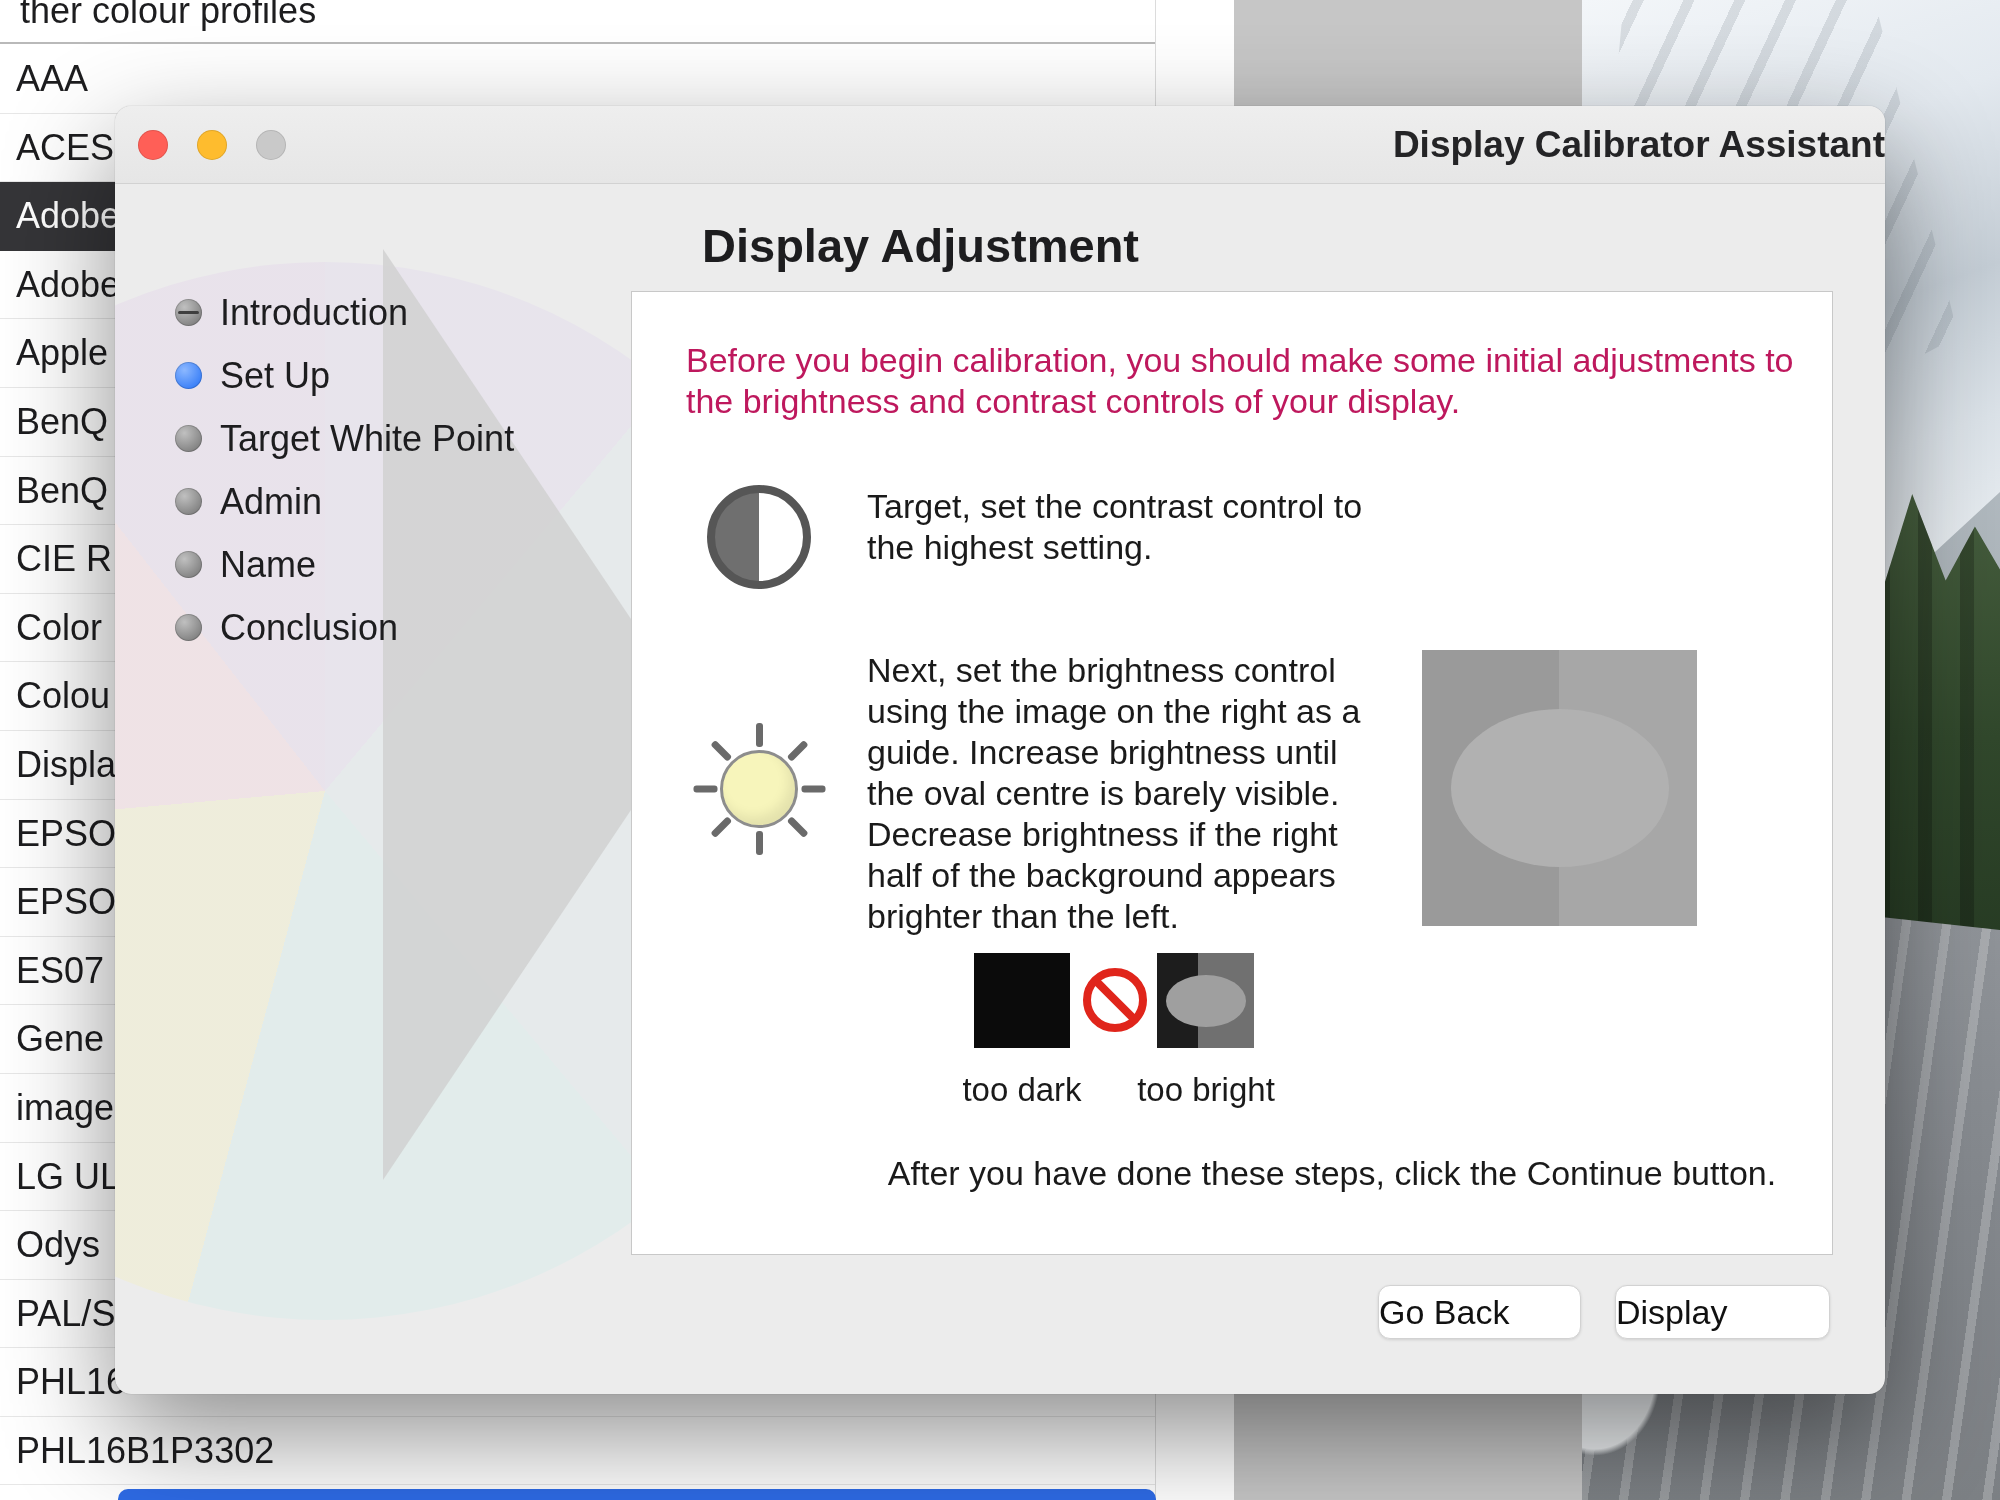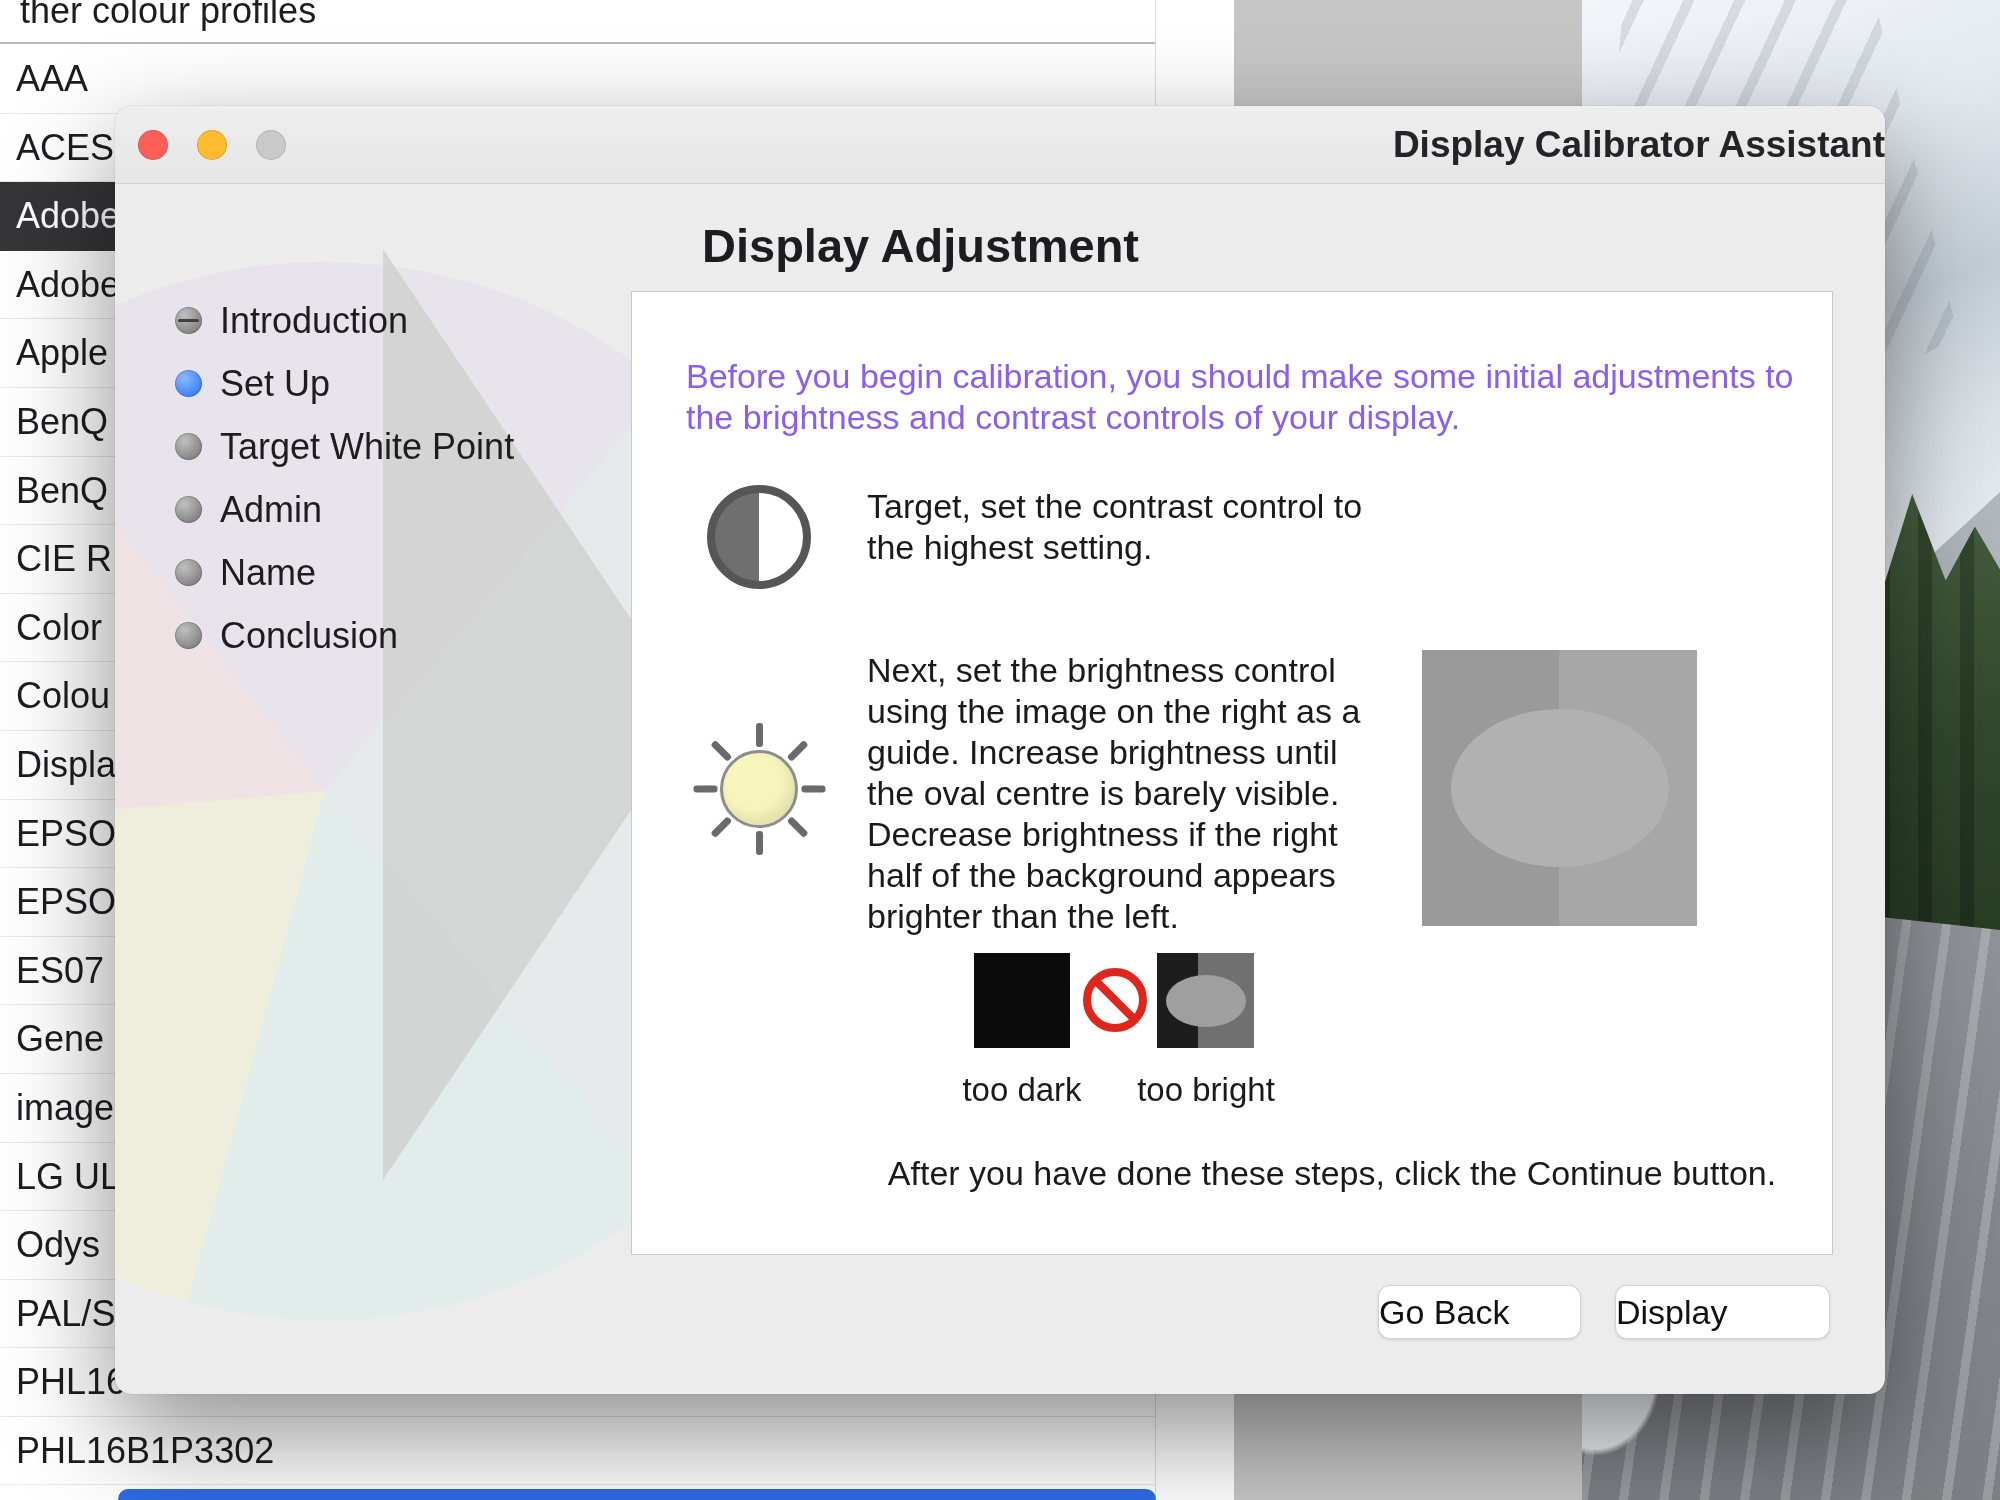--- a/index.html
+++ b/index.html
@@ -56,31 +56,31 @@
       #d8ecea 140deg 195deg,
       #f1eecb 195deg 265deg,
       #f2d9df 265deg 322deg,
       #e5d9ea 322deg 360deg);}
   .arrow{position:absolute;left:268px;top:143px;width:312px;height:931px;background:#cfcfcf;opacity:.8;z-index:1;
     clip-path:polygon(0 0,100% 50%,0 100%);}
 
   .heading{position:absolute;left:587px;top:112px;font-size:47px;font-weight:600;color:#1d1d1f;z-index:5;white-space:nowrap;}
 
   
-  .steps{position:absolute;left:60px;top:183px;z-index:5;}
+  .steps{position:absolute;left:60px;top:175px;z-index:5;}
   .step{display:flex;align-items:center;height:63px;}
   .bullet{position:relative;width:27px;height:27px;border-radius:50%;margin-right:18px;flex:0 0 27px;
     background:radial-gradient(circle at 35% 30%,#c0c0c0,#6e6e6e);box-shadow:inset 0 0 0 1px rgba(0,0,0,.15);}
   .bullet.done:after{content:"";position:absolute;left:3px;right:3px;top:12px;height:3px;background:#3f3f3f;border-radius:2px;}
   .bullet.current{background:radial-gradient(circle at 35% 30%,#8cb8ff,#1f6df5);}
   .step-label{font-size:36px;color:#1d1d1f;white-space:nowrap;}
 
   
   .cbox{position:absolute;left:516px;top:185px;width:1200px;height:962px;background:#fff;border:1px solid #c8c8c8;z-index:4;}
-  .intro{position:absolute;left:54px;top:64px;width:1160px;font-size:34px;line-height:41px;color:#8b5cf6;}
+  .intro{position:absolute;left:54px;top:48px;width:1160px;font-size:34px;line-height:41px;color:#be185d;}
   .contrast-icon{position:absolute;left:75px;top:193px;width:88px;height:88px;border-radius:50%;border:8px solid #565656;
     background:linear-gradient(90deg,#6f6f6f 50%,#ffffff 50%);}
   .contrast-text{position:absolute;left:235px;top:194px;width:500px;font-size:34px;line-height:41px;color:#1a1a1a;}
 
   .sun{position:absolute;left:57px;top:427px;width:140px;height:140px;}
   .sun-core{position:absolute;left:31px;top:31px;width:72px;height:72px;border-radius:50%;background:#f7f5bb;border:3px solid #8d8d8d;
     box-shadow:inset -6px -8px 12px rgba(0,0,0,.08);}
   .ray{position:absolute;left:66.5px;top:4px;width:7px;height:24px;background:#6a6a6a;border-radius:3px;transform-origin:3.5px 66px;}
 
   .bright-text{position:absolute;left:235px;top:358px;width:505px;font-size:34px;line-height:41px;color:#1a1a1a;}

